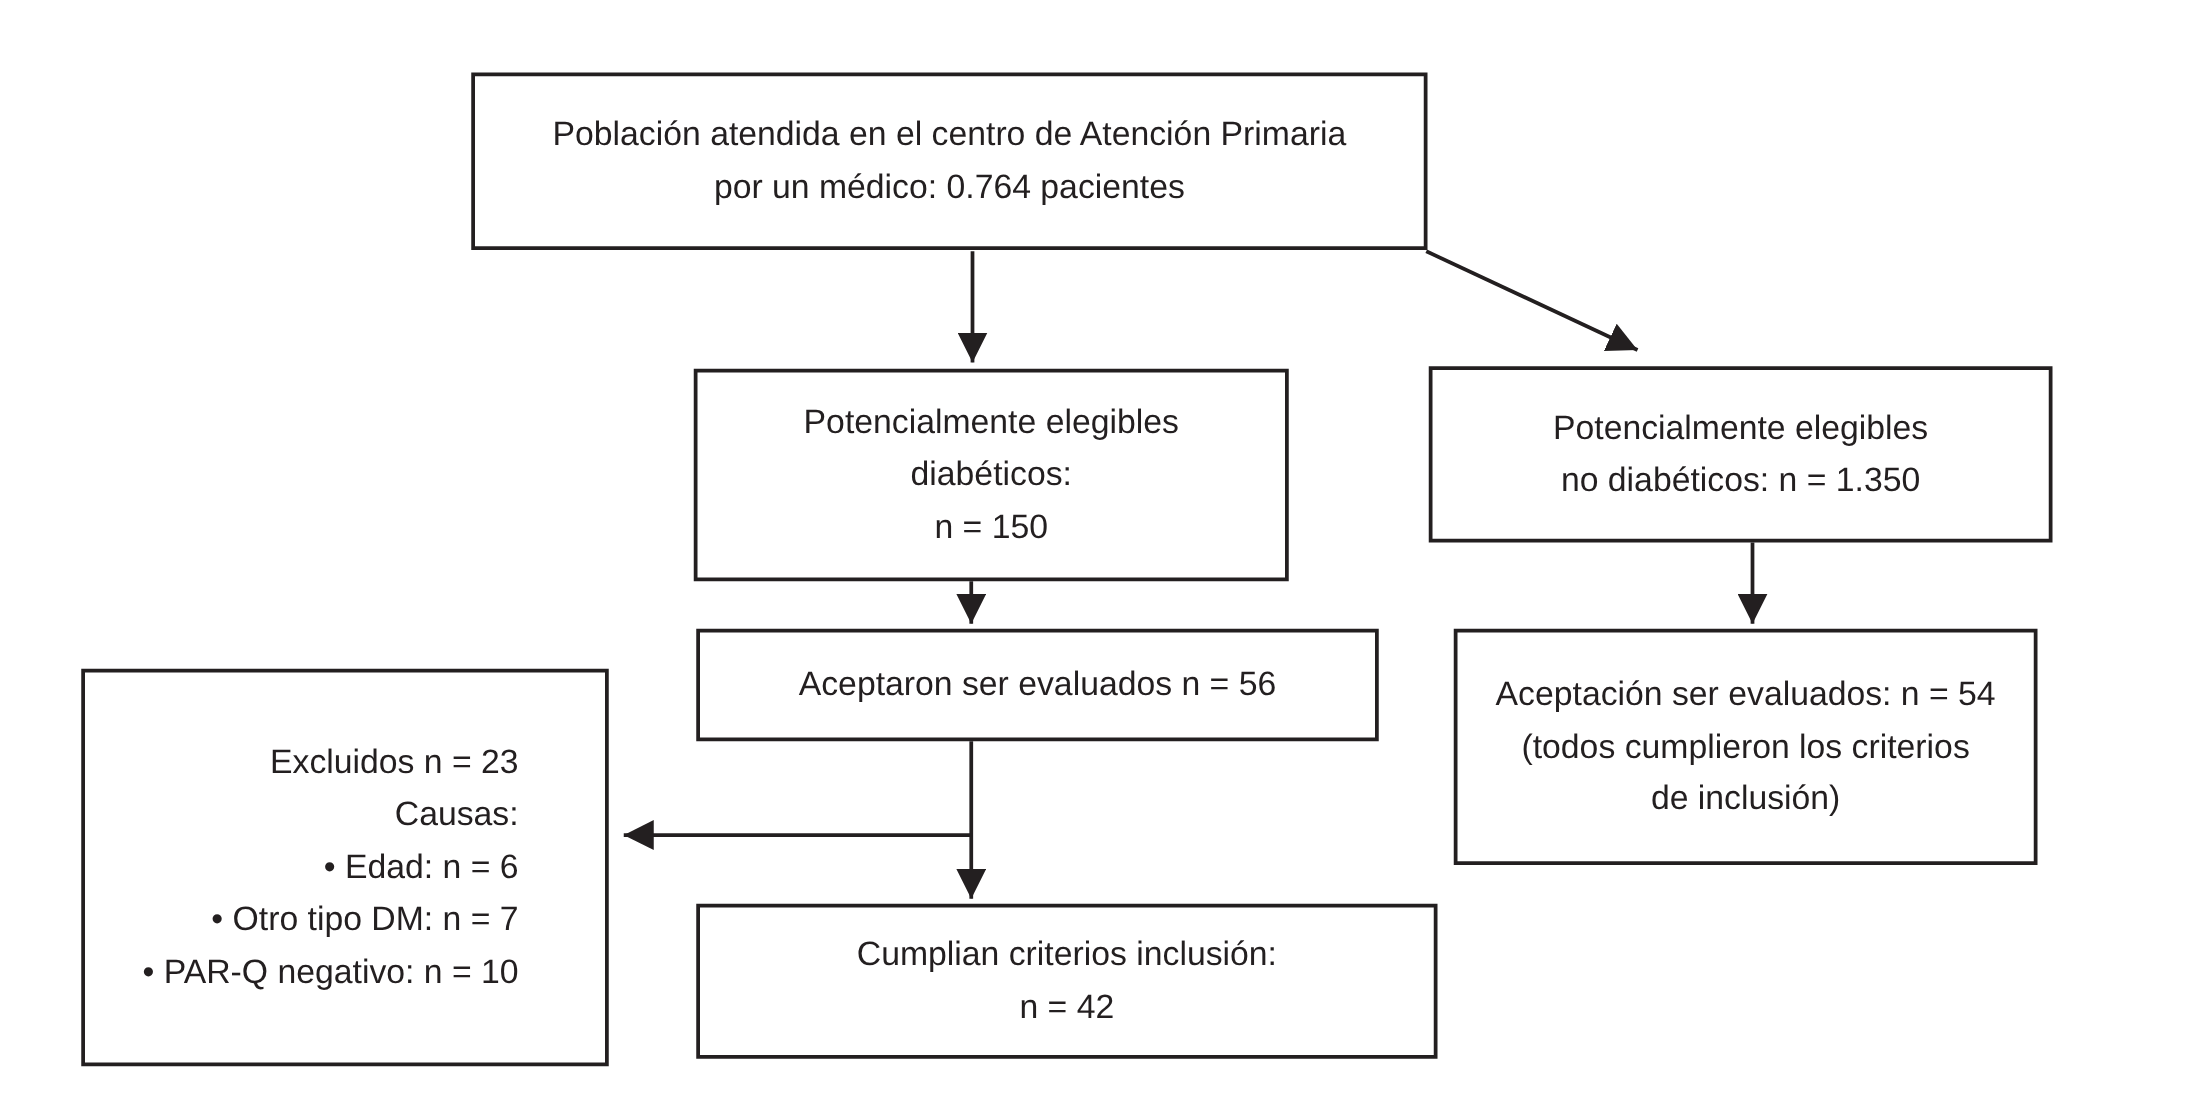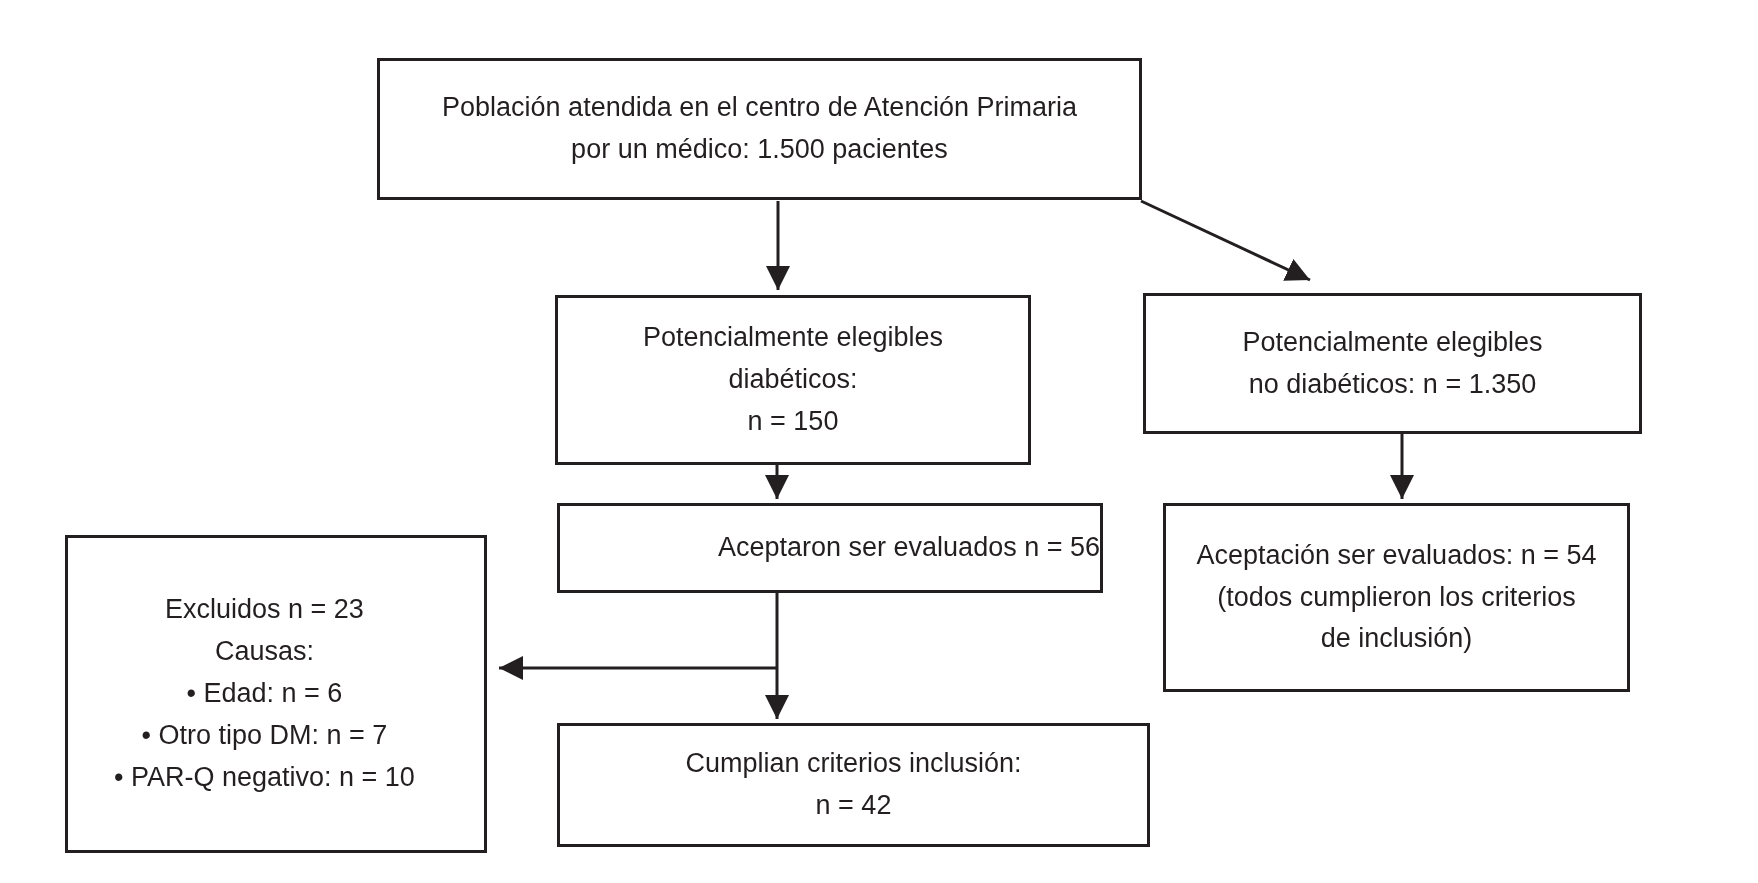--- a/index.html
+++ b/index.html
@@ -35,24 +35,24 @@
     text-align: center;
     font-size: 27px;
     line-height: 1.55;
   }
   .node .txt {
     white-space: pre-line;
   }
   .node-population    { left: 377px;  top: 58px;  width: 765px; height: 142px; }
   .node-diabeticos    { left: 555px;  top: 295px; width: 476px; height: 170px; }
   .node-no-diabeticos { left: 1143px; top: 293px; width: 499px; height: 141px; }
-  .node-aceptaron     { left: 557px;  top: 503px; width: 546px; height: 90px; justify-content: flex-end;  }
+  .node-aceptaron     { left: 557px;  top: 503px; width: 546px; height: 90px;  }
   .node-aceptacion    { left: 1163px; top: 503px; width: 467px; height: 189px; }
   .node-excluidos     { left: 65px;   top: 535px; width: 422px; height: 318px;
-                        justify-content: flex-start; text-align: center;
+                        justify-content: flex-start; text-align: right;
                         padding-left: 46px; }
   .node-cumplian      { left: 557px;  top: 723px; width: 593px; height: 124px; }
 </style>
 </head>
 <body>
 
 <div class="canvas">
 
   <svg class="connectors" viewBox="0 0 1758 883" xmlns="http://www.w3.org/2000/svg">
     <defs>
@@ -63,21 +63,21 @@
     <line x1="778" y1="201" x2="778" y2="290" stroke="#231f20" stroke-width="3" marker-end="url(#ah)"></line>
     <line x1="1141" y1="201" x2="1310" y2="280" stroke="#231f20" stroke-width="3" marker-end="url(#ah)"></line>
     <line x1="777" y1="464" x2="777" y2="499" stroke="#231f20" stroke-width="3" marker-end="url(#ah)"></line>
     <line x1="1402" y1="433" x2="1402" y2="499" stroke="#231f20" stroke-width="3" marker-end="url(#ah)"></line>
     <line x1="777" y1="592" x2="777" y2="719" stroke="#231f20" stroke-width="3" marker-end="url(#ah)"></line>
     <line x1="777" y1="668" x2="499" y2="668" stroke="#231f20" stroke-width="3" marker-end="url(#ah)"></line>
   </svg>
 
   <div class="node node-population">
     <span class="txt">Población atendida en el centro de Atención Primaria
-por un médico: 1.500 pacientes</span>
+por un médico: 0.764 pacientes</span>
   </div>
 
   <div class="node node-diabeticos">
     <span class="txt">Potencialmente elegibles
 diabéticos:
 n = 150</span>
   </div>
 
   <div class="node node-no-diabeticos">
     <span class="txt">Potencialmente elegibles

